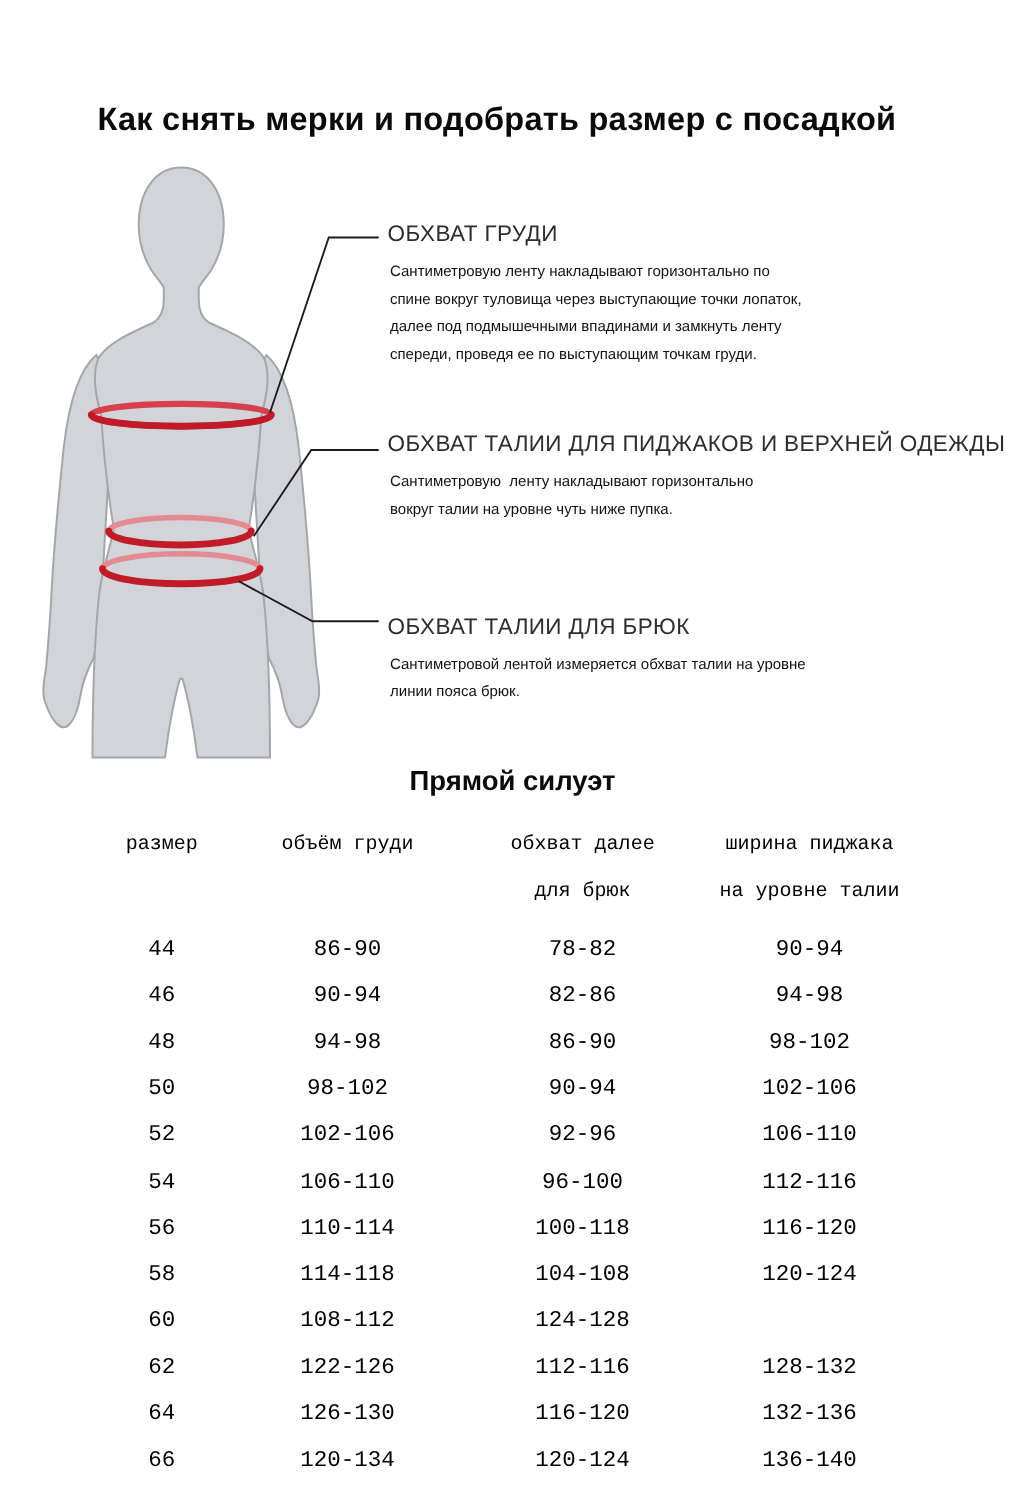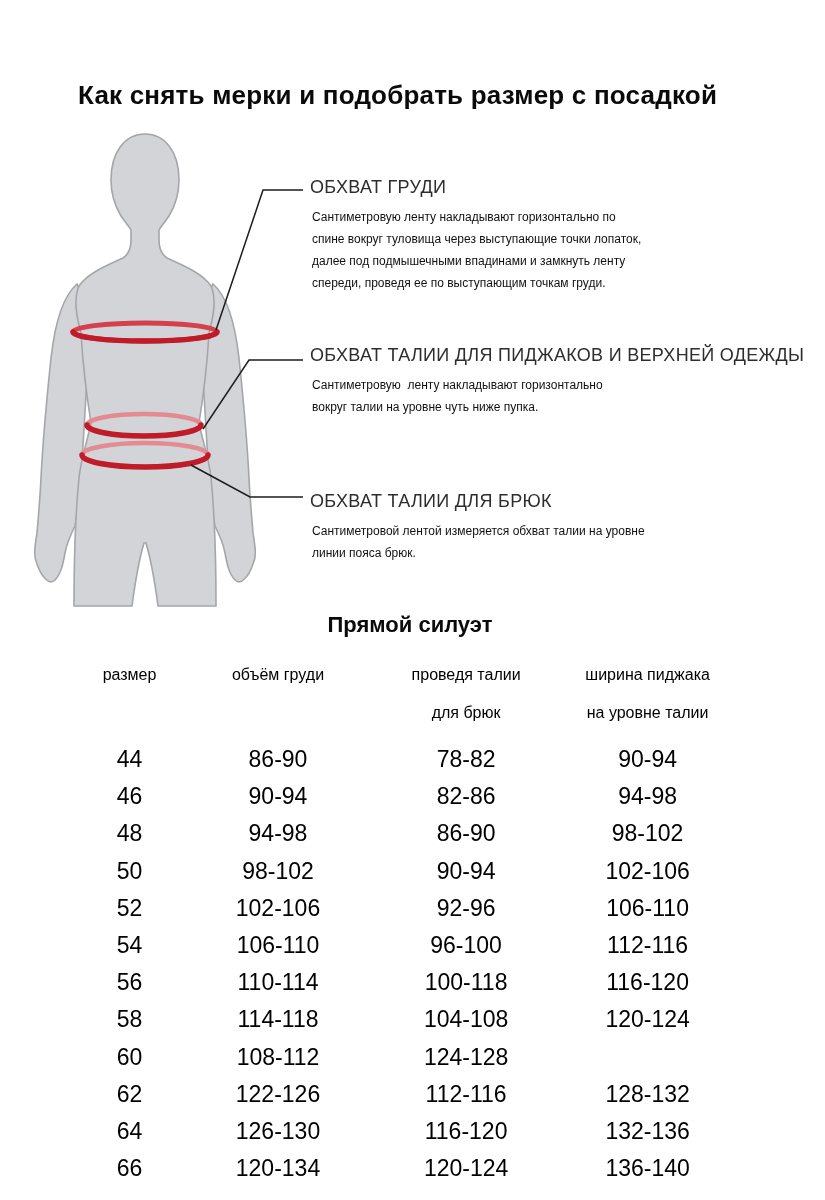--- a/index.html
+++ b/index.html
@@ -25,27 +25,27 @@
   }
   .note p{
     margin:8px 0 0 2px;font-size:12px;line-height:22px;color:#111;
     white-space:pre-wrap;
   }
   .table-area{position:absolute;left:80px;top:612px;width:660px;}
   .table-title{
     margin:0;text-align:center;font-size:22px;font-weight:bold;color:#0a0a0a;
   }
   .thead-row,.trow{
-    display:grid;grid-template-columns:15% 30% 27% 28%;align-items:center;
+    display:grid;grid-template-columns:15% 30% 27% 28%;align-items:center;font-family:Liberation Mono, monospace;
   }
   .thead-row{margin-top:0;height:38px;font-size:16px;}
   .thead-row.first{margin-top:18px;}
   .hcell,.tcell{text-align:center;}
   .tbody{margin-top:9px;}
-  .trow{height:37.2px;font-size:23px;}
+  .trow{height:37.2px;font-size:18px;}
 </style>
 </head>
 <body>
 
 <div class="page">
 
   <h1 class="page-title">Как снять мерки и подобрать размер с посадкой</h1>
 
   <div class="figure">
     <svg viewBox="0 0 290 480" width="290" height="480">
@@ -89,21 +89,21 @@
     <p>Сантиметровой лентой измеряется обхват талии на уровне
 линии пояса брюк.</p>
   </section>
 
   <div class="table-area">
     <h3 class="table-title">Прямой силуэт</h3>
 
     <div class="thead-row first">
       <div class="hcell">размер</div>
       <div class="hcell">объём груди</div>
-      <div class="hcell">проведя талии</div>
+      <div class="hcell">обхват далее</div>
       <div class="hcell">ширина пиджака</div>
     </div>
     <div class="thead-row">
       <div class="hcell"></div>
       <div class="hcell"></div>
       <div class="hcell">для брюк</div>
       <div class="hcell">на уровне талии</div>
     </div>
 
     <div class="tbody" id="tbody">

